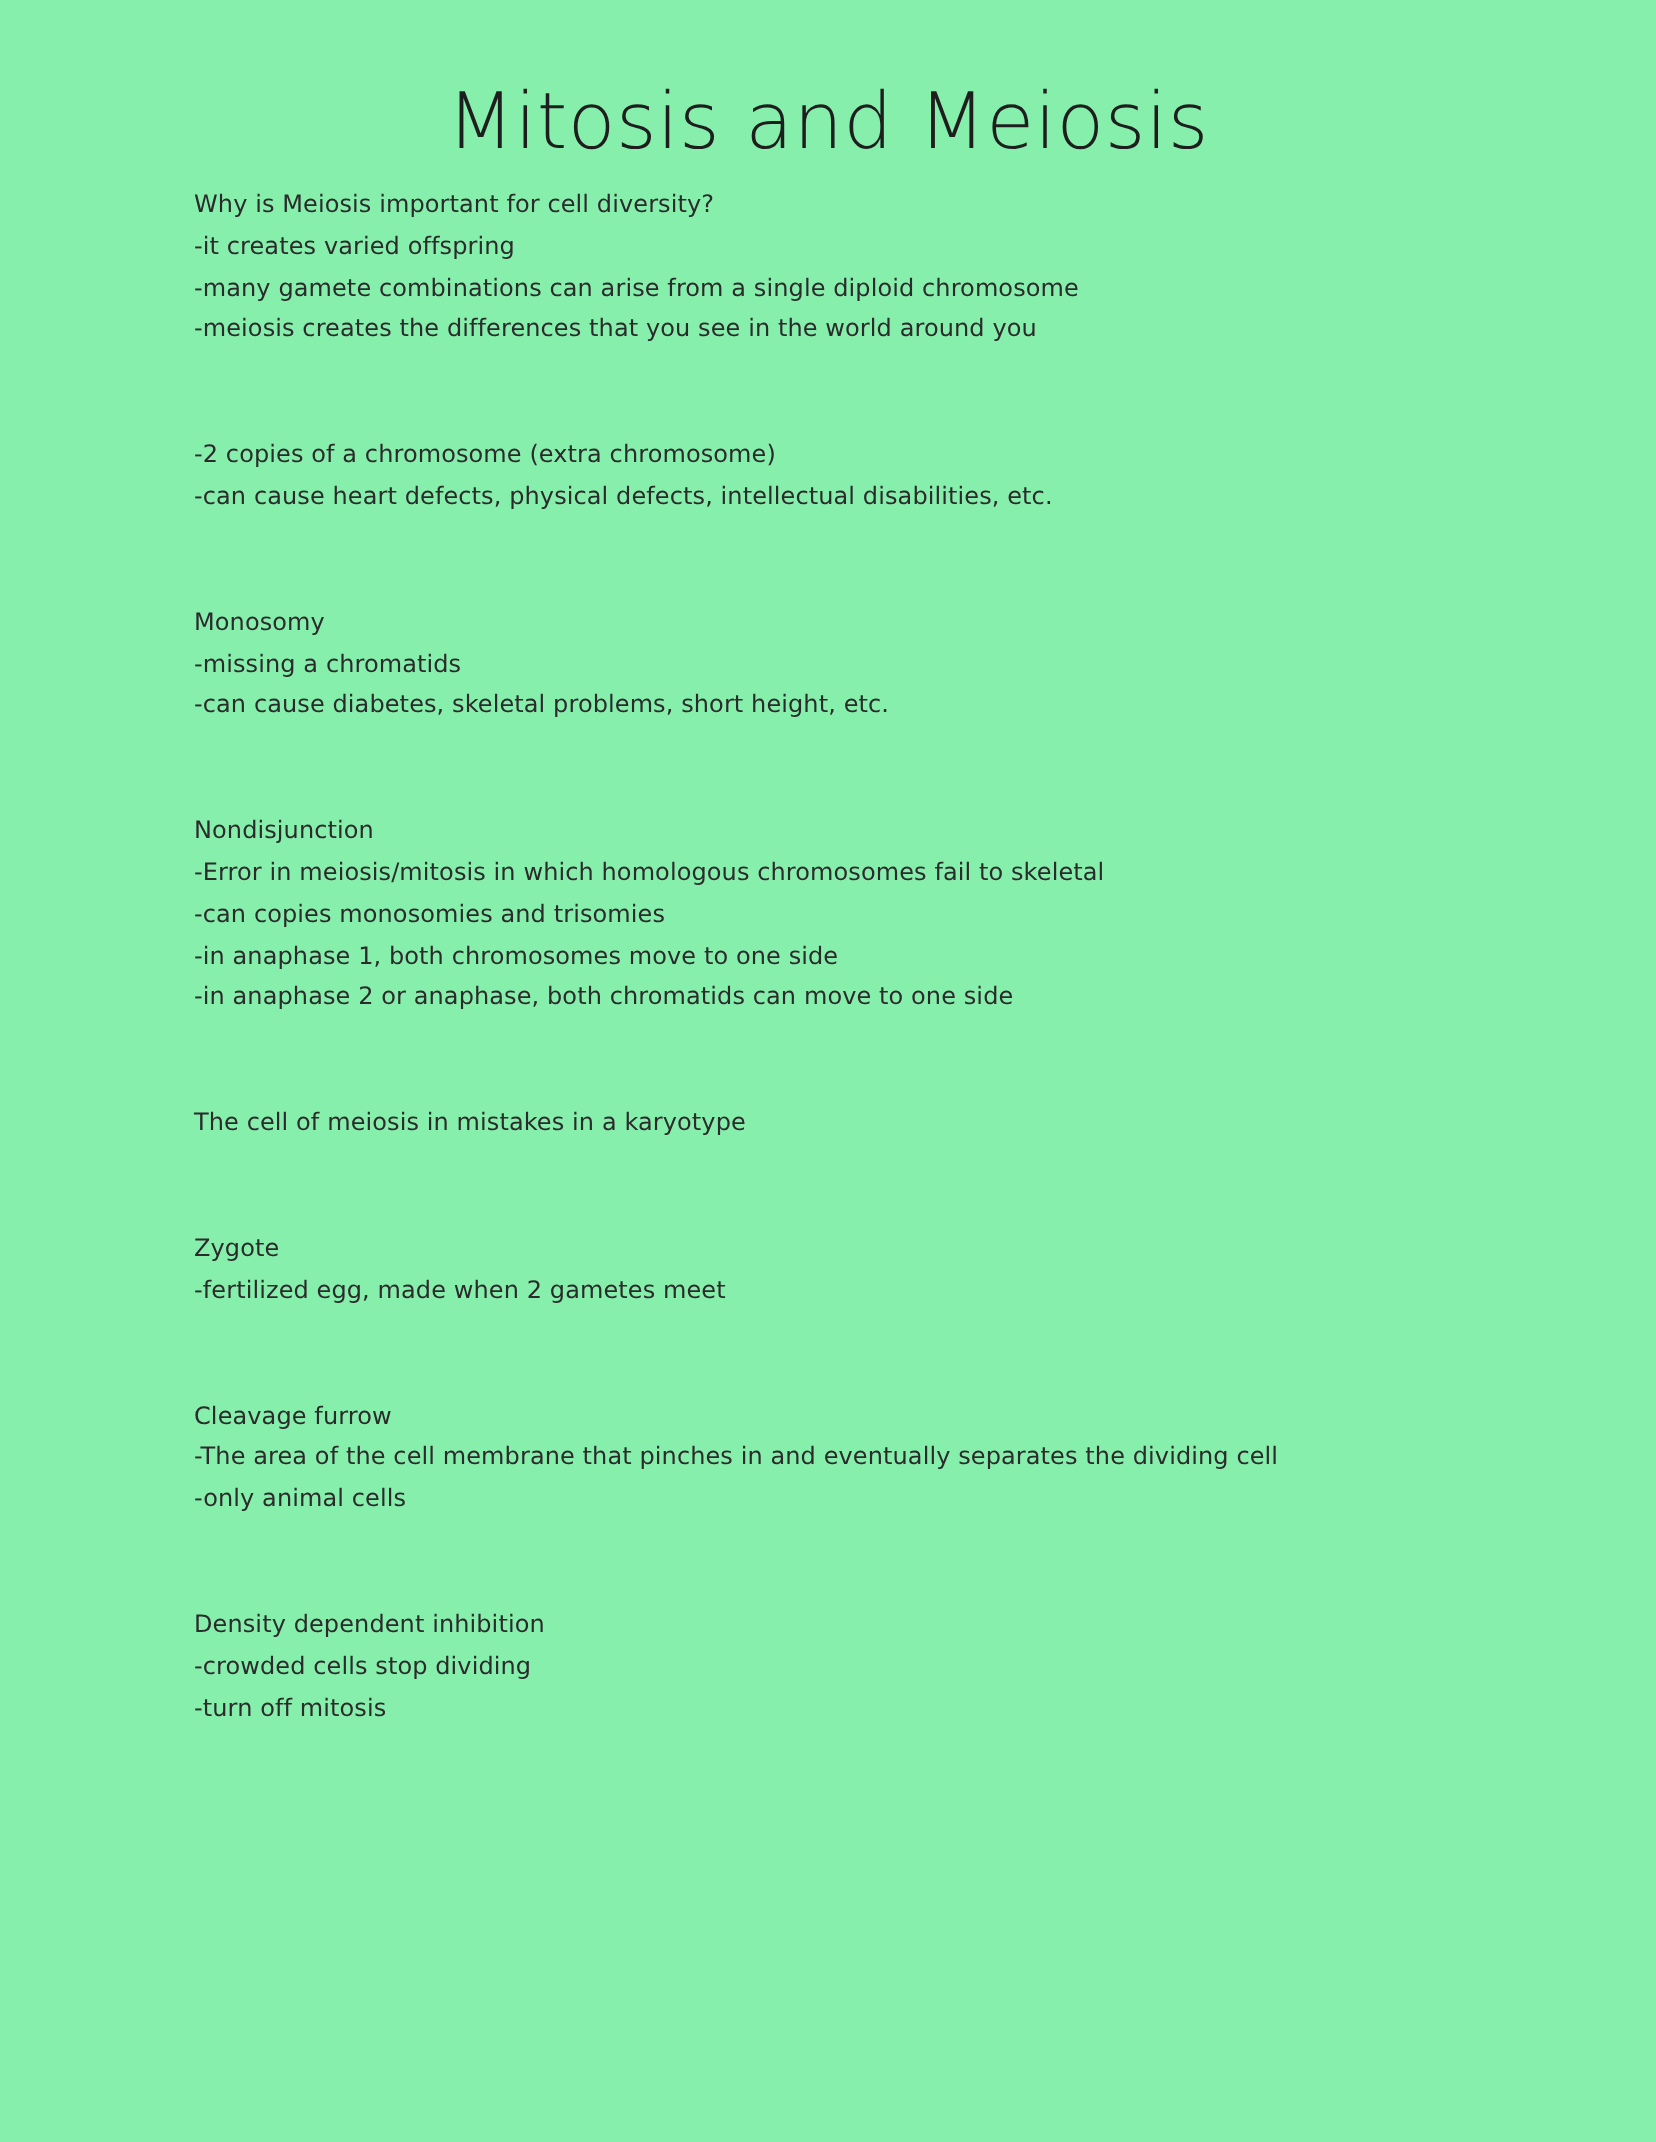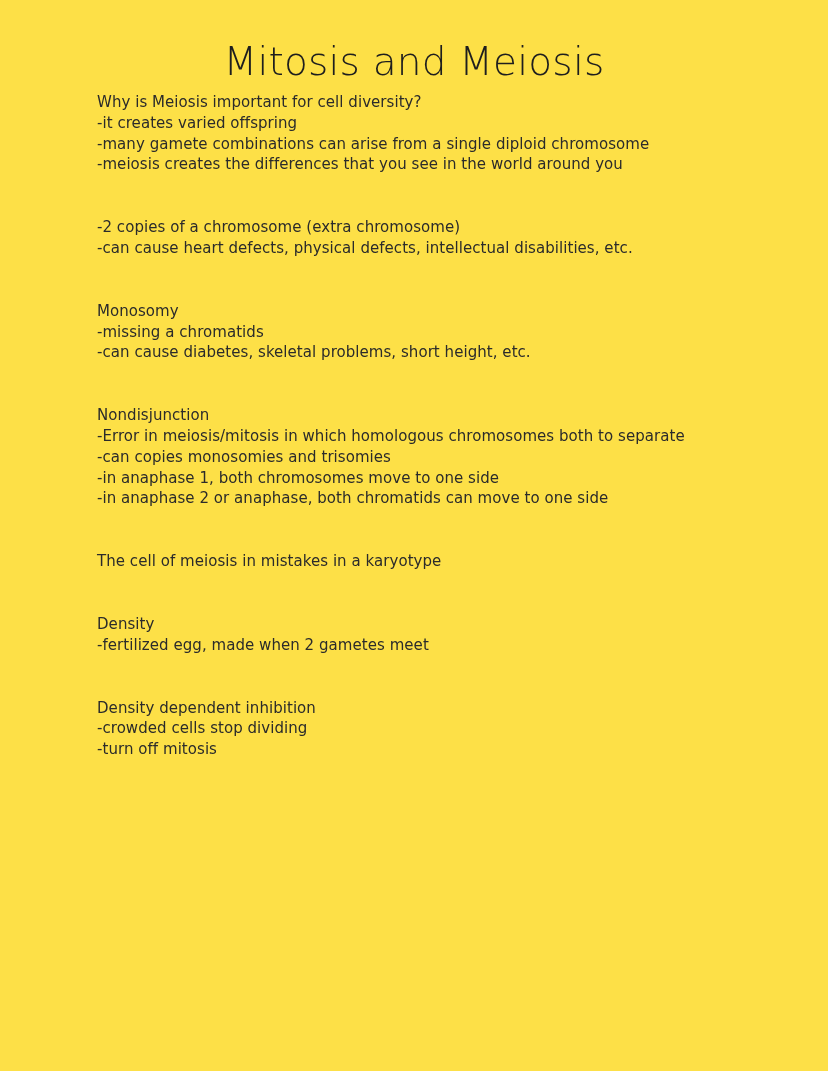--- a/index.html
+++ b/index.html
@@ -5,21 +5,21 @@
 <style>
   html, body {
     margin: 0;
     padding: 0;
     background: #ffffff;
   }
   .page {
     position: relative;
     width: 828px;
     height: 1071px;
-    background: #fde047;
+    background: #86efac;
     overflow: hidden;
     font-family: "DejaVu Sans", "Liberation Sans", sans-serif;
     -webkit-font-smoothing: antialiased;
   }
   .doc-title {
     position: absolute;
     top: 40px;
     left: 0;
     width: 828px;
     text-align: center;
@@ -36,21 +36,21 @@
     left: 97px;
     width: 630px;
   }
   .block {
     margin: 0 0 42px 0;
   }
   .block:last-child {
     margin-bottom: 10px;
   }
   .line {
-    font-size: 15px;
+    font-size: 12px;
     line-height: 20.8px;
     color: #2b2b2b;
     font-weight: 400;
     letter-spacing: 0.05px;
     white-space: pre-wrap;
     word-break: normal;
   }
 </style>
 </head>
 <body>
@@ -70,31 +70,36 @@
         <div class="line">-2 copies of a chromosome (extra chromosome)</div>
         <div class="line">-can cause heart defects, physical defects, intellectual disabilities, etc.</div>
       </div>
       <div class="block">
         <div class="line">Monosomy</div>
         <div class="line">-missing a chromatids</div>
         <div class="line">-can cause diabetes, skeletal problems, short height, etc.</div>
       </div>
       <div class="block">
         <div class="line">Nondisjunction</div>
-        <div class="line">-Error in meiosis/mitosis in which homologous chromosomes both to separate</div>
+        <div class="line">-Error in meiosis/mitosis in which homologous chromosomes fail to skeletal</div>
         <div class="line">-can copies monosomies and trisomies</div>
         <div class="line">-in anaphase 1, both chromosomes move to one side</div>
         <div class="line">-in anaphase 2 or anaphase, both chromatids can move to one side</div>
       </div>
       <div class="block">
         <div class="line">The cell of meiosis in mistakes in a karyotype</div>
       </div>
       <div class="block">
-        <div class="line">Density</div>
+        <div class="line">Zygote</div>
         <div class="line">-fertilized egg, made when 2 gametes meet</div>
+      </div>
+      <div class="block">
+        <div class="line">Cleavage furrow</div>
+        <div class="line">-The area of the cell membrane that pinches in and eventually separates the dividing cell</div>
+        <div class="line">-only animal cells</div>
       </div>
       <div class="block">
         <div class="line">Density dependent inhibition</div>
         <div class="line">-crowded cells stop dividing</div>
         <div class="line">-turn off mitosis</div>
       </div>
     </div>
 
 </div>
 

